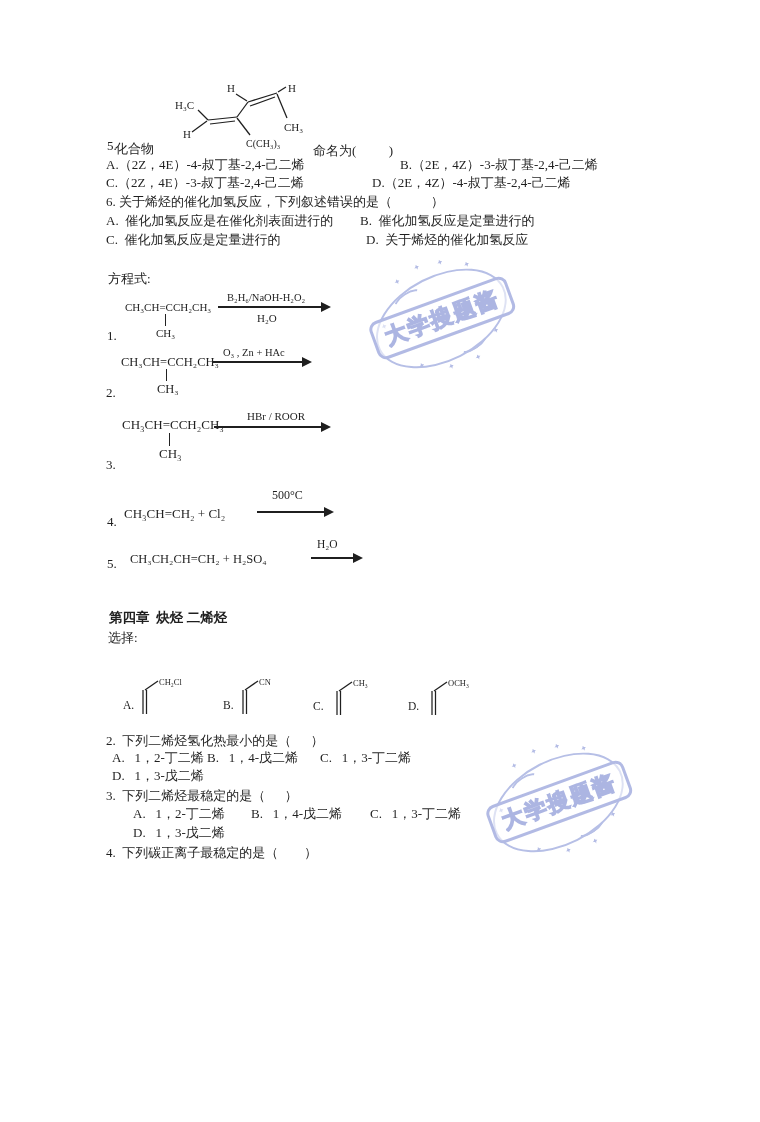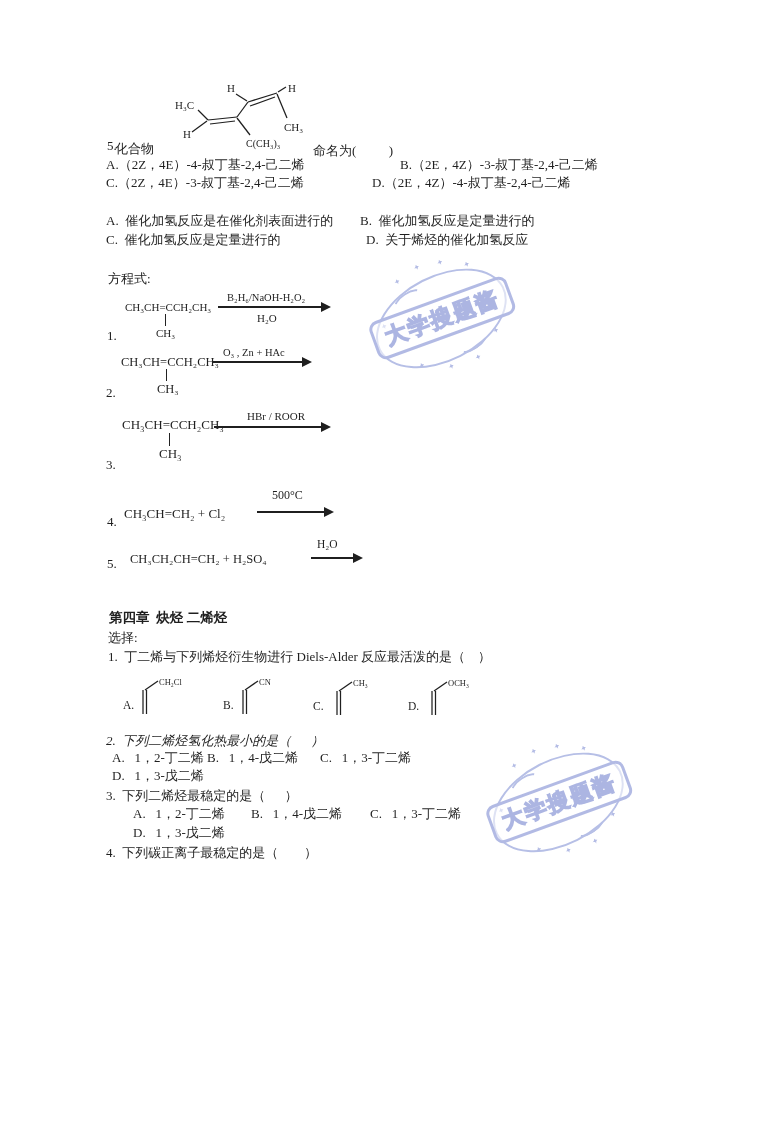--- a/index.html
+++ b/index.html
@@ -103,20 +103,21 @@
     <text x="116" y="12" font-size="11">H</text>
     <text x="112" y="51" font-size="11">CH₃</text>
     <text x="74" y="67" font-size="10">C(CH₃)₃</text>
   </svg>
 
   <span class="t" style="left:106px;top:158px;">A.（2Z，4E）-4-叔丁基-2,4-己二烯</span>
   <span class="t" style="left:372px;top:158px;margin-left:28px;">B.（2E，4Z）-3-叔丁基-2,4-己二烯</span>
   <span class="t" style="left:106px;top:176px;">C.（2Z，4E）-3-叔丁基-2,4-己二烯</span>
   <span class="t" style="left:372px;top:176px;">D.（2E，4Z）-4-叔丁基-2,4-己二烯</span>
 
+  <span class="t" style="left:106px;top:195px;">6. 关于烯烃的催化加氢反应，下列叙述错误的是（            ）</span>
   <span class="t" style="left:106px;top:214px;">A.  催化加氢反应是在催化剂表面进行的</span>
   <span class="t" style="left:360px;top:214px;">B.  催化加氢反应是定量进行的</span>
   <span class="t" style="left:106px;top:233px;">C.  催化加氢反应是定量进行的</span>
   <span class="t" style="left:366px;top:233px;">D.  关于烯烃的催化加氢反应</span>
 
   <span class="t" style="left:108px;top:272px;">方程式:</span>
 
   <span class="t" style="left:107px;top:329px;">1.</span>
   <span class="t chem" style="left:125px;top:301px;font-size:11px;">CH₃CH=CCH₂CH₃</span>
   <div class="vbar" style="left:165px;top:314px;height:12px;"></div>
@@ -160,21 +161,20 @@
   <span class="t chem" style="left:130px;top:552px;font-size:12.5px;">CH₃CH₂CH=CH₂ + H₂SO₄</span>
   <span class="t chem" style="left:317px;top:538px;font-size:11.5px;">H₂O</span>
   <div class="arrow" style="left:311px;top:553px;width:52px;">
     <div class="line"></div>
     <div class="head"></div>
   </div>
 
   <span class="t bold" style="left:109px;top:610px;font-size:13.5px;">第四章  炔烃 二烯烃</span>
   <span class="t" style="left:108px;top:631px;">选择:</span>
 
-  <span class="t" style="left:108px;top:650px;">1.  丁二烯与下列烯烃衍生物进行 Diels-Alder 反应最活泼的是（    ）</span>
 
   <span class="t" style="left:123px;top:699px;font-size:11.5px;">A.</span>
   <svg class="vinyl" style="left:135px;top:676px;" width="58" height="46" viewBox="0 0 58 46">
     <line x1="8" y1="14" x2="8" y2="38"></line>
     <line x1="11.5" y1="14" x2="11.5" y2="38"></line>
     <line x1="10" y1="14" x2="23" y2="5"></line>
     <text x="24" y="9" font-size="8.5">CH₂Cl</text>
   </svg>
 
   <span class="t" style="left:223px;top:699px;font-size:11.5px;">B.</span>
@@ -194,21 +194,21 @@
   </svg>
 
   <span class="t" style="left:408px;top:700px;font-size:11.5px;">D.</span>
   <svg class="vinyl" style="left:424px;top:677px;" width="58" height="46" viewBox="0 0 58 46">
     <line x1="8" y1="14" x2="8" y2="38"></line>
     <line x1="11.5" y1="14" x2="11.5" y2="38"></line>
     <line x1="10" y1="14" x2="23" y2="5"></line>
     <text x="24" y="9" font-size="8.5">OCH₃</text>
   </svg>
 
-  <span class="t" style="left:106px;top:734px;font-style:italic;">2.  下列二烯烃氢化热最小的是（      ）</span>
+  <span class="t" style="left:106px;top:734px;">2.  下列二烯烃氢化热最小的是（      ）</span>
   <span class="t" style="left:112px;top:751px;">A.   1，2-丁二烯</span>
   <span class="t" style="left:207px;top:751px;">B.   1，4-戊二烯</span>
   <span class="t" style="left:320px;top:751px;">C.   1，3-丁二烯</span>
   <span class="t" style="left:112px;top:769px;">D.   1，3-戊二烯</span>
 
   <span class="t" style="left:106px;top:789px;">3.  下列二烯烃最稳定的是（      ）</span>
   <span class="t" style="left:133px;top:807px;">A.   1，2-丁二烯</span>
   <span class="t" style="left:251px;top:807px;">B.   1，4-戊二烯</span>
   <span class="t" style="left:370px;top:807px;">C.   1，3-丁二烯</span>
   <span class="t" style="left:133px;top:826px;">D.   1，3-戊二烯</span>

